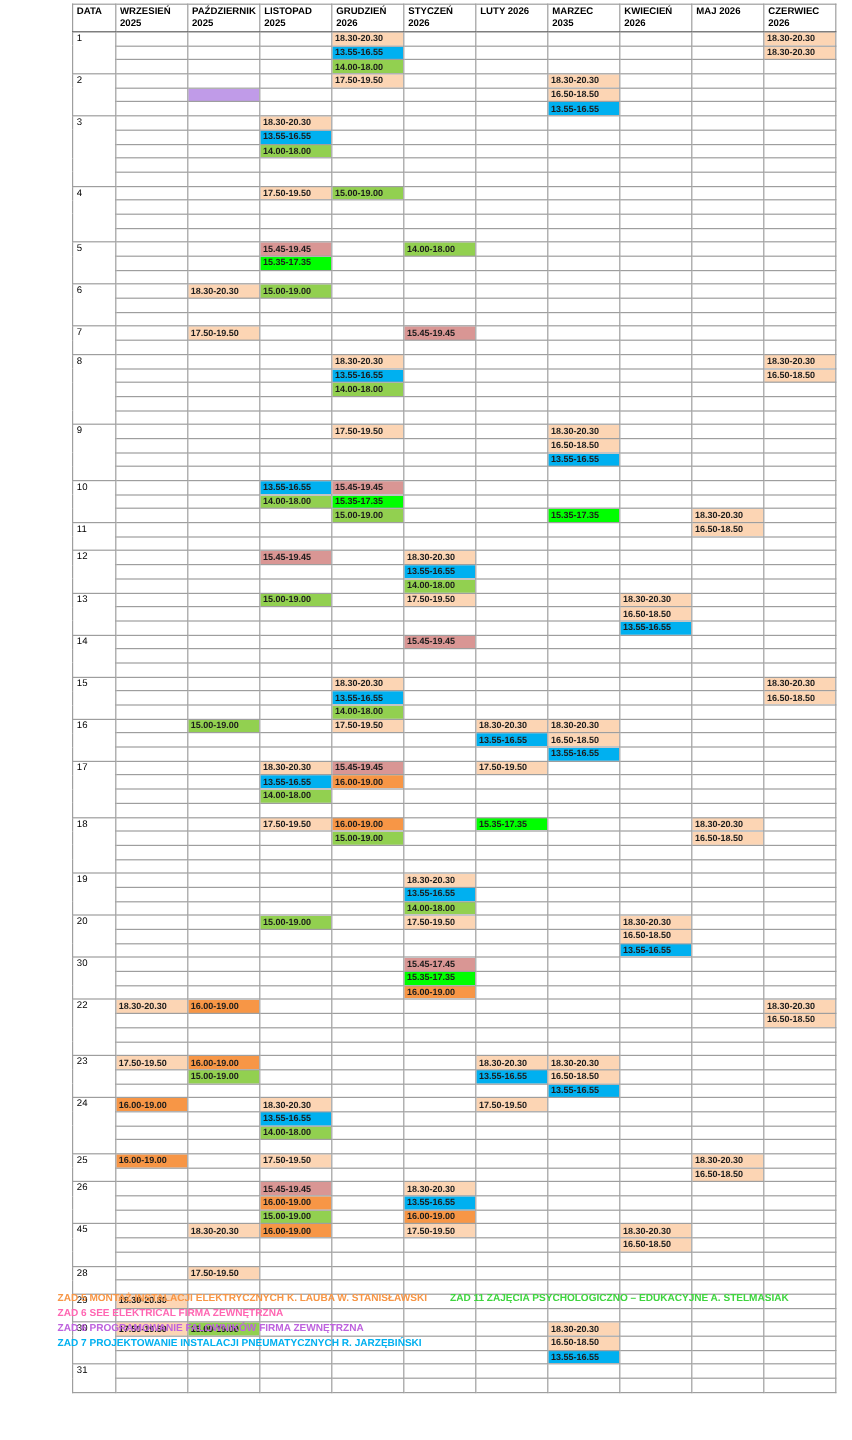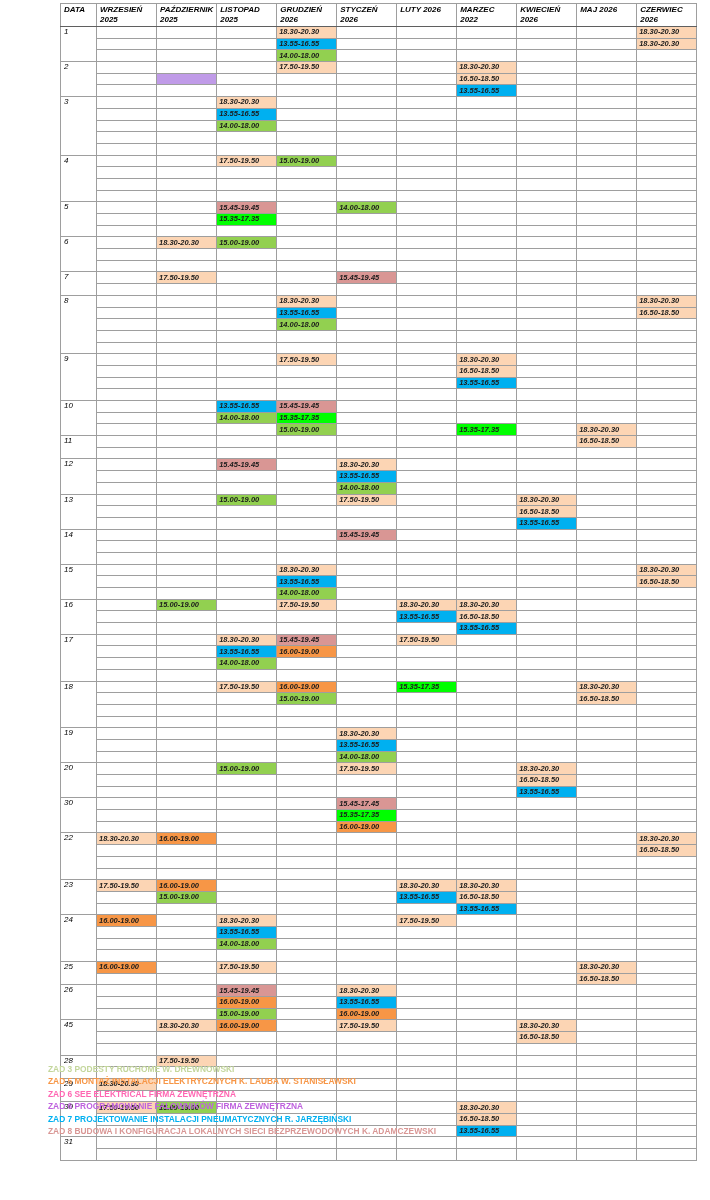--- a/index.html
+++ b/index.html
@@ -1,19 +1,19 @@
 <!DOCTYPE html>
 <html><head>
 <meta charset="utf-8">
 <style>
   html,body{margin:0;padding:0;background:#ffffff;}
   body{width:710px;height:1200px;font-family:"Liberation Sans",sans-serif;position:relative;overflow:hidden;}
   .page{position:relative;width:710px;height:1200px;background:#fff;}
   .tbl-wrap{position:absolute;left:60px;top:3px;}
-  table{border-collapse:collapse;table-layout:fixed;border:1px solid #5f5f5f;font-style:italic;}
+  table{border-collapse:collapse;table-layout:fixed;border:1px solid #5f5f5f;}
   col.c-data{width:36px;}
   col.c-month{width:60px;}
   th,td{border:1px solid #9e9e9e;padding:0;overflow:hidden;}
   thead th{font-size:8px;font-weight:bold;color:#000;text-align:left;vertical-align:top;
            padding:1px 3px;line-height:1.2;height:20px;white-space:normal;border-bottom:1px solid #5f5f5f;}
   tbody{border-top:1px solid #6b6b6b;}
   tbody td{height:10.7px;font-size:7.5px;line-height:10px;white-space:nowrap;}
   td.daynum{font-size:8px;color:#000;padding:0 3px;vertical-align:top;font-weight:normal;}
   td.slot{font-weight:bold;color:#1b1b1b;padding:0 2px;}
   .legend{position:absolute;left:48px;top:1063px;width:656px;font-weight:bold;}
@@ -45,21 +45,21 @@
         </colgroup>
         <thead>
           <tr>
             <th>DATA</th>
             <th>WRZESIEŃ 2025</th>
             <th>PAŹDZIERNIK 2025</th>
             <th>LISTOPAD 2025</th>
             <th>GRUDZIEŃ 2026</th>
             <th>STYCZEŃ 2026</th>
             <th>LUTY 2026</th>
-            <th>MARZEC 2022</th>
+            <th>MARZEC 2035</th>
             <th>KWIECIEŃ 2026</th>
             <th>MAJ 2026</th>
             <th>CZERWIEC 2026</th>
           </tr>
         </thead>
         <tbody>
           <tr>
             <td class="daynum" rowspan="3">1</td>
             <td></td>
             <td></td>
@@ -1313,32 +1313,29 @@
             <td></td>
             <td></td>
             <td></td>
           </tr>
         </tbody>
       </table>
   </div>
   <div class="legend">
     <div id="legend-rows">
         <div class="legend-row">
-          <span class="legend-cell left" style="color: rgb(195, 214, 155);">ZAD 3 PODESTY RUCHOME W. DREWNOWSKI</span>
         </div>
         <div class="legend-row">
           <span class="legend-cell left" style="color: rgb(247, 150, 70);">ZAD 5 MONTAŻ INSTALACJI ELEKTRYCZNYCH K. LAUBA W. STANISŁAWSKI</span>
+          <span class="legend-cell rest" style="color: rgb(63, 213, 63);">ZAD 11 ZAJĘCIA PSYCHOLOGICZNO – EDUKACYJNE A. STELMASIAK</span>
         </div>
         <div class="legend-row">
           <span class="legend-cell full" style="color: rgb(255, 102, 178);">ZAD 6 SEE ELEKTRICAL FIRMA ZEWNĘTRZNA</span>
         </div>
         <div class="legend-row">
           <span class="legend-cell full" style="color: rgb(190, 98, 222);">ZAD 6 PROGRAMOWANIE FALOWNIKÓW FIRMA ZEWNĘTRZNA</span>
         </div>
         <div class="legend-row">
           <span class="legend-cell full" style="color: rgb(0, 176, 240);">ZAD 7 PROJEKTOWANIE INSTALACJI PNEUMATYCZNYCH R. JARZĘBIŃSKI</span>
         </div>
-        <div class="legend-row">
-          <span class="legend-cell full" style="color: rgb(217, 150, 148);">ZAD 8 BUDOWA I KONFIGURACJA LOKALNYCH SIECI BEZPRZEWODOWYCH K. ADAMCZEWSKI</span>
-        </div>
       </div>
   </div>
 </div>
 
 </body></html>

